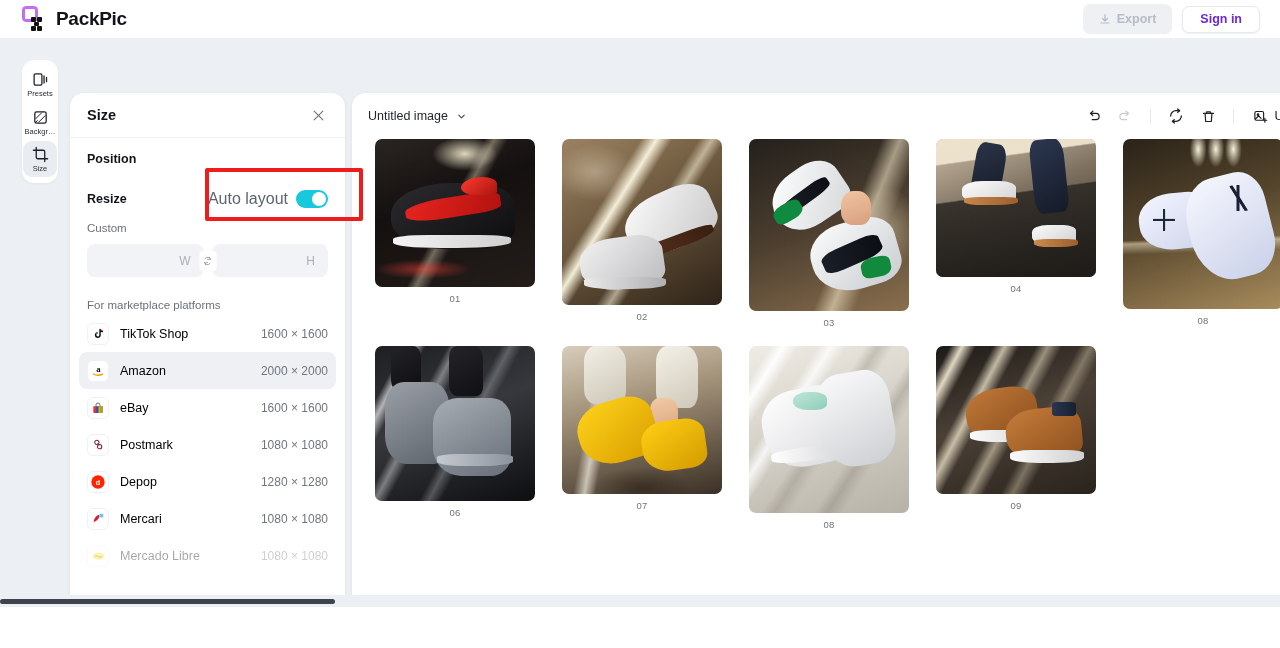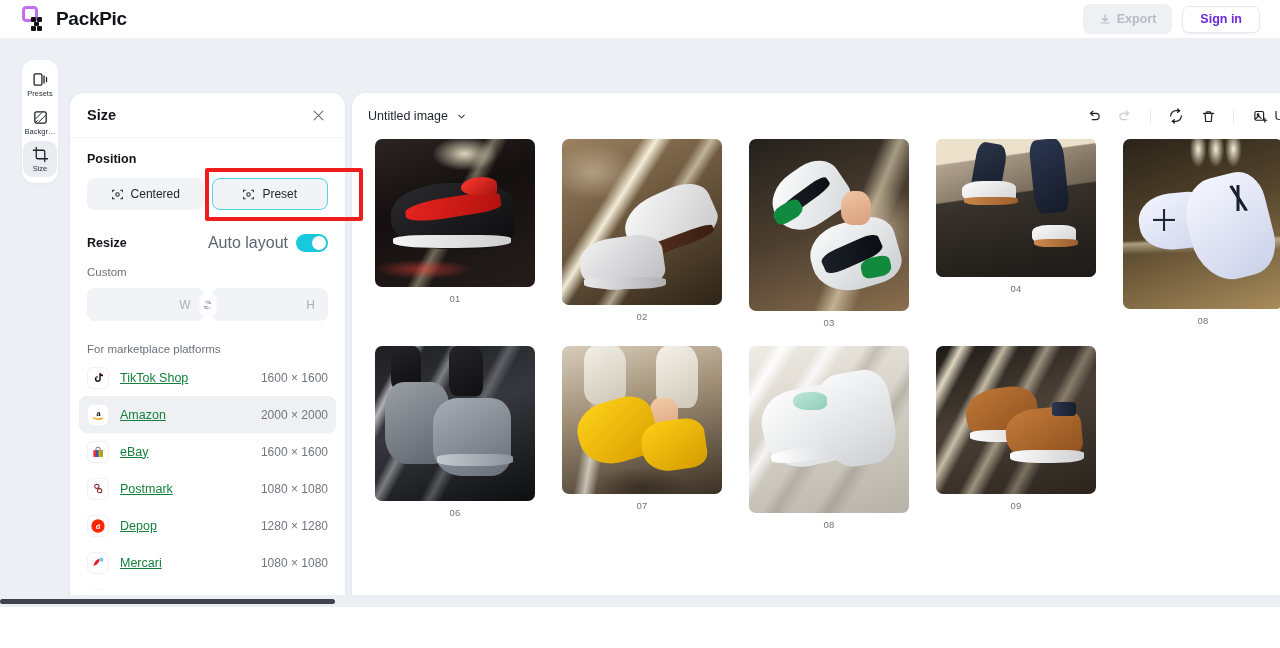--- a/index.html
+++ b/index.html
@@ -144,21 +144,21 @@
     display: flex; align-items: center; gap: 11px;
     height: 37px; padding: 0 8px; border-radius: 8px; cursor: pointer;
   }
   .mk-row.hover { background: #eef0f3; }
   .mk-icon {
     width: 22px; height: 22px; border-radius: 6px; flex: none;
     background: #ffffff; border: 1px solid #f0f1f4;
     display: flex; align-items: center; justify-content: center;
     font-size: 11px; font-weight: bold; overflow: hidden;
   }
-  .mk-name { font-size: 12.5px; color: #15803d; text-decoration: underline; }
+  .mk-name { font-size: 12.5px; color: #000000; }
   .mk-size { margin-left: auto; font-size: 12px; color: #70767f; }
   .mk-row.clipped { opacity: .35; }
 
   
   .canvas {
     position: absolute; left: 352px; top: 55px;
     width: 986px; height: 530px;
     background: #ffffff; border-radius: 14px;
     box-shadow: 0 1px 4px rgba(20,25,40,.05);
   }
@@ -265,36 +265,20 @@
         <div class="panel-title">Size</div>
         <div class="panel-close">
           <svg width="15" height="15" viewBox="0 0 24 24" fill="none" stroke="currentColor" stroke-width="1.8" stroke-linecap="round">
             <path d="M5 5l14 14M19 5L5 19"></path>
           </svg>
         </div>
       </div>
 
       <div class="panel-body">
         <div class="sect-label">Position</div>
-        <div class="pos-row">
-          <div class="pos-btn">
-            <svg width="13" height="13" viewBox="0 0 24 24" fill="none" stroke="#23272f" stroke-width="1.9" stroke-linecap="round">
-              <path d="M3 7V4h3M21 7V4h-3M3 17v3h3M21 17v3h-3"></path>
-                <circle cx="12" cy="12" r="3.2"></circle>
-            </svg>
-            <span>Centered</span>
-          </div>
-          <div class="pos-btn selected">
-            <svg width="13" height="13" viewBox="0 0 24 24" fill="none" stroke="#23272f" stroke-width="1.9" stroke-linecap="round">
-              <path d="M3 7V4h3M21 7V4h-3M3 17v3h3M21 17v3h-3"></path>
-                <circle cx="12" cy="12" r="3.2"></circle>
-            </svg>
-            <span>Preset</span>
-          </div>
-        </div>
 
         <div class="resize-head">
           <div class="sect-label">Resize</div>
           <div class="auto-wrap">
             <span class="auto-lbl">Auto layout</span>
             <div class="toggle"></div>
           </div>
         </div>
 
         <div class="custom-lbl">Custom</div>

